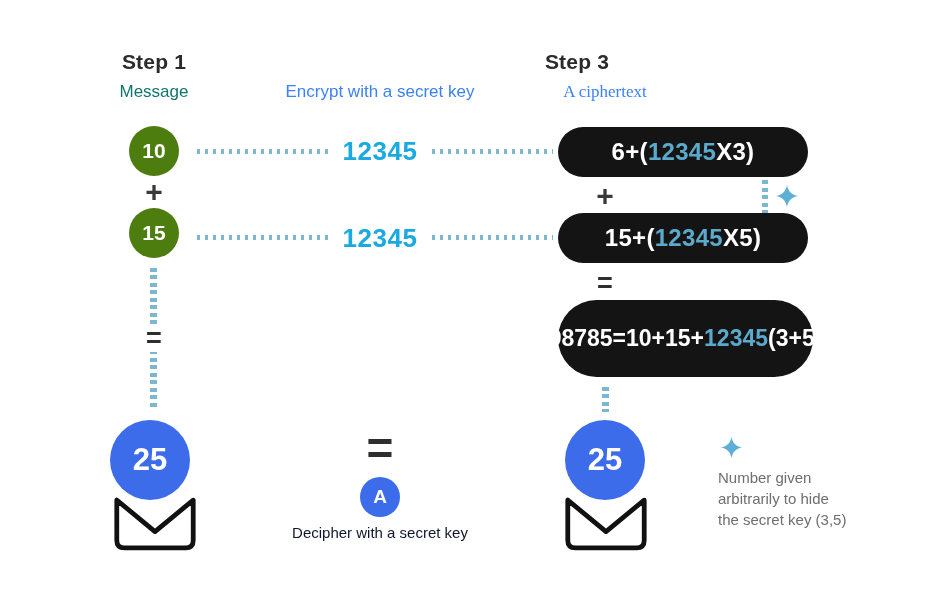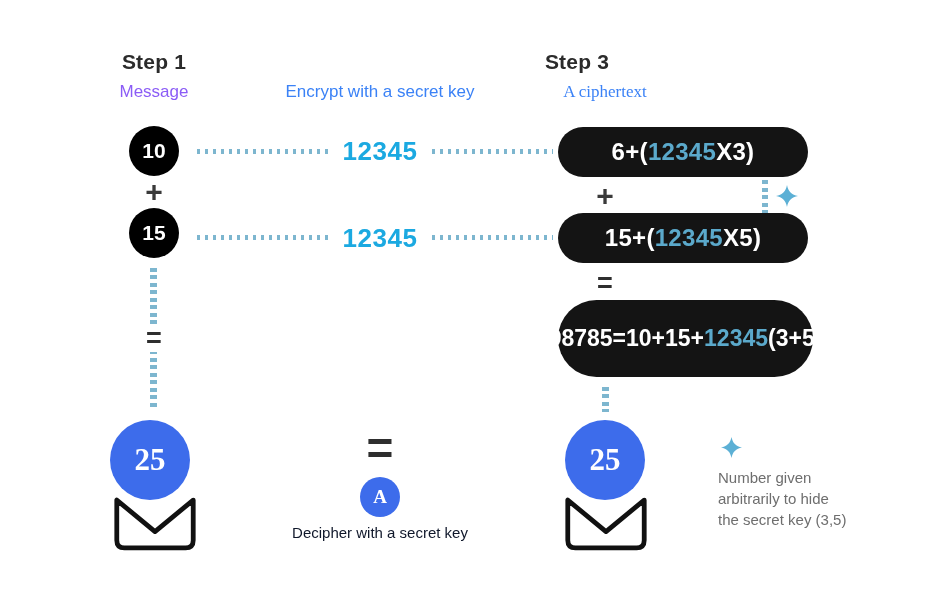--- a/index.html
+++ b/index.html
@@ -5,25 +5,25 @@
   html,body{margin:0;padding:0;background:#fff;}
   #stage{
     position:relative;width:952px;height:614px;background:#ffffff;overflow:hidden;
     font-family:"Liberation Sans","DejaVu Sans",sans-serif;
   }
   .abs{position:absolute;}
   .ctr{text-align:center;}
 
   
   .step-title{font-size:21px;font-weight:700;color:#2b2b2b;letter-spacing:.2px;}
-  .step-sub{font-size:17px;color:#8b5cf6;}
+  .step-sub{font-size:17px;color:#0f766e;}
   .cyan{color:#3b82f6;}
 
   
-  .blackcircle{width:50px;height:50px;border-radius:50%;background:#000000;color:#fff;
+  .blackcircle{width:50px;height:50px;border-radius:50%;background:#4d7c0f;color:#fff;
     display:flex;align-items:center;justify-content:center;font-size:21px;font-weight:700;}
 
   
   .op-plus{font-size:30px;font-weight:700;color:#3a3a3a;line-height:1;}
   .op-eq-sm{font-size:27px;font-weight:800;color:#2e2e2e;line-height:1;background:#fff;}
   .op-eq-lg{font-size:46px;font-weight:700;color:#2e2e2e;line-height:1;}
 
   
   .keytext{font-size:26px;font-weight:700;color:#1ba9e1;letter-spacing:.5px;}
 
@@ -31,21 +31,21 @@
   .hdots{height:5px;background-image:repeating-linear-gradient(90deg,#7db6cf 0 3px,transparent 3px 8px);}
   .vdots{width:7px;background-image:repeating-linear-gradient(180deg,#7db6cf 0 4px,transparent 4px 7.5px);}
 
   
   .pill{background:#141414;color:#fff;border-radius:26px;display:flex;align-items:center;justify-content:center;}
   .pill-row{width:250px;height:50px;font-size:24px;font-weight:600;letter-spacing:.3px;}
   .pill-key{color:#5ba9cb;}
   .pill-result{width:255px;height:77px;border-radius:39px;flex-direction:row;font-size:23px;font-weight:600;line-height:1.25;text-align:center;}
 
   
-  .bluecircle{border-radius:50%;background:#3d6ceb;color:#fff;display:flex;align-items:center;justify-content:center;font-weight:700;font-family:Liberation Serif, serif;}
+  .bluecircle{border-radius:50%;background:#3d6ceb;color:#fff;display:flex;align-items:center;justify-content:center;font-weight:700;}
   .sum-circle{width:80px;height:80px;font-size:31px;z-index:3;}
   .a-circle{width:40px;height:40px;font-size:19px;}
 
   .caption{font-size:15px;color:#0f172a;}
   .note{font-size:15px;color:#6e6e6e;line-height:21px;}
 
   .env{z-index:1;}
   svg{display:block;}
 </style>
 </head>

